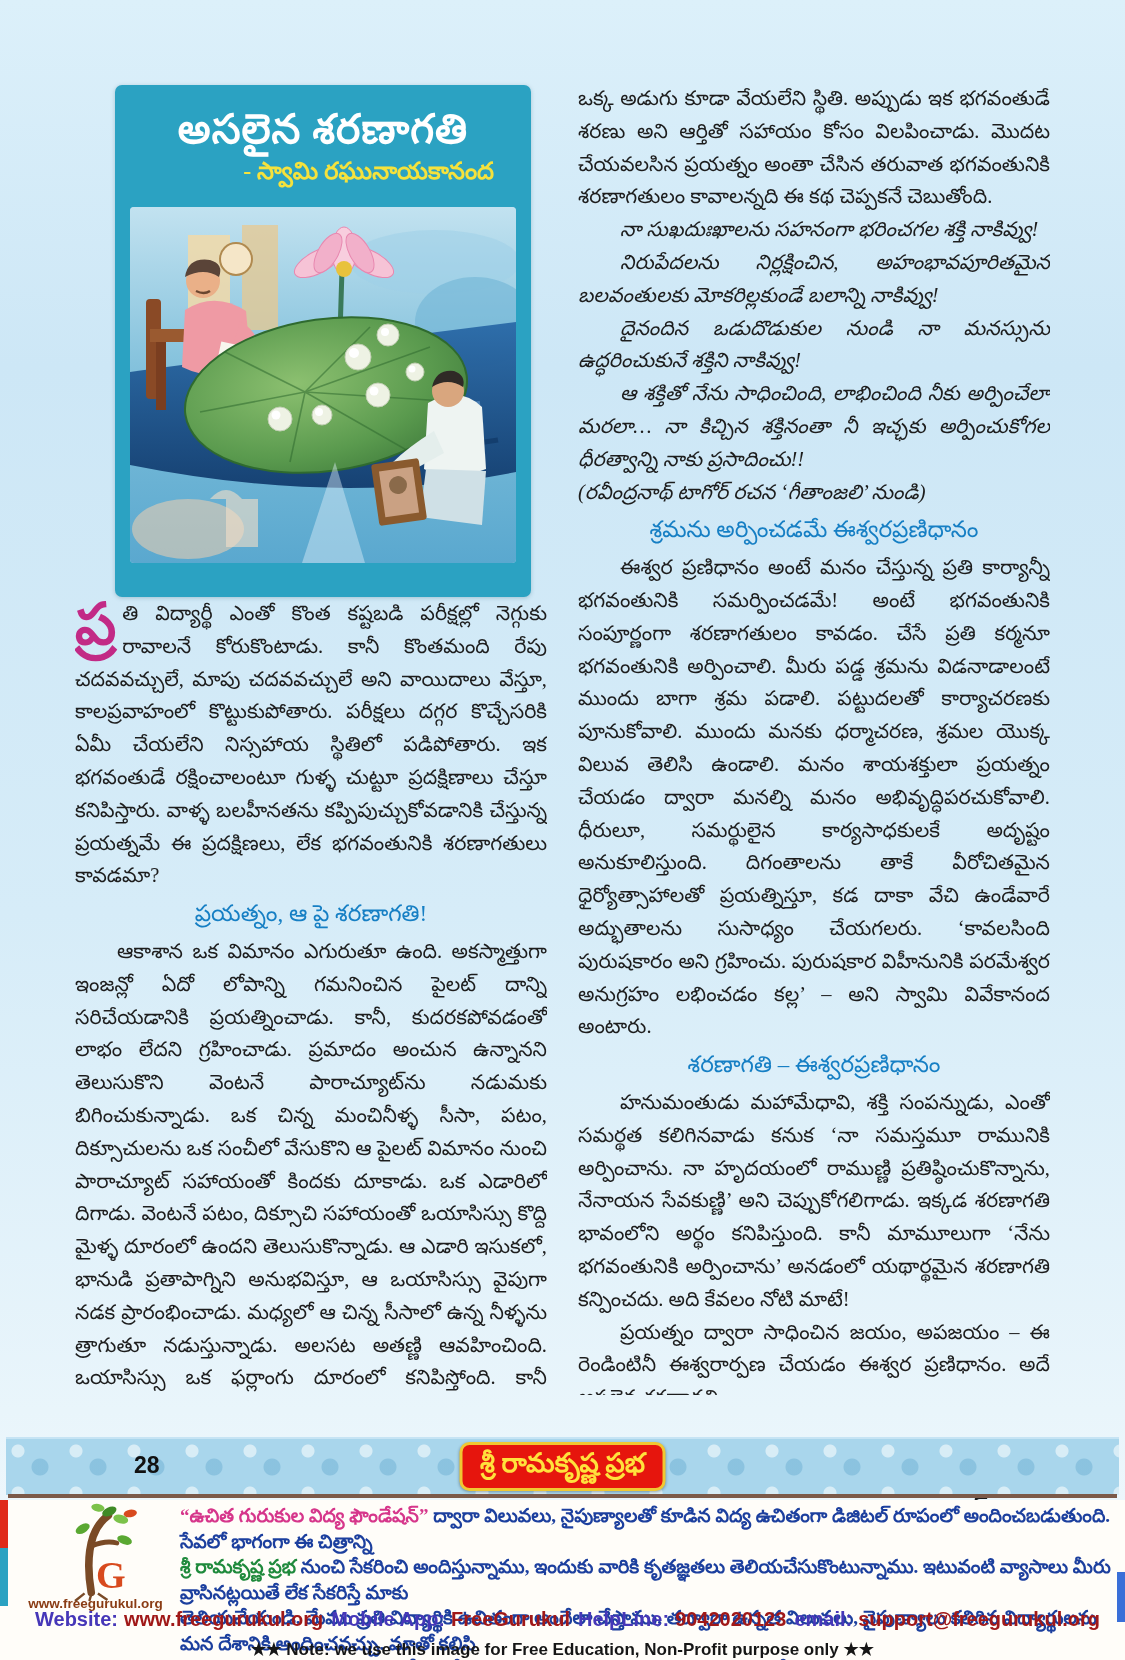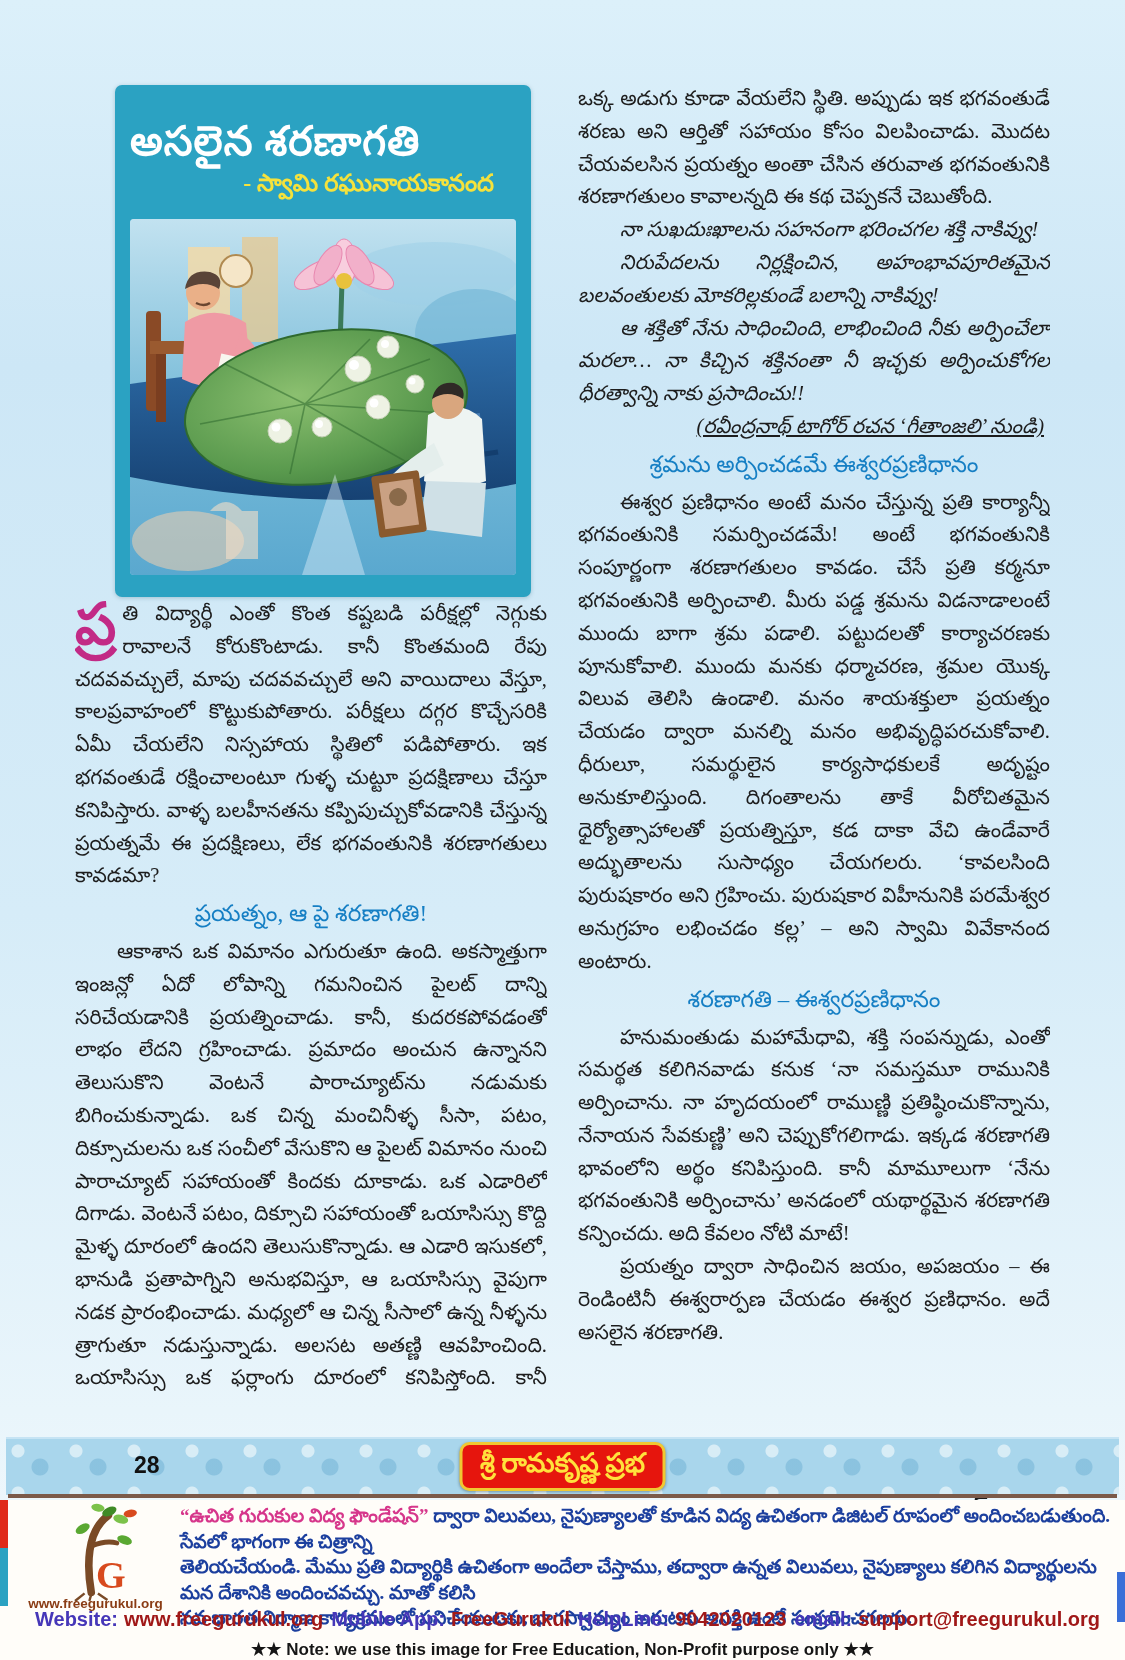--- a/index.html
+++ b/index.html
@@ -3,33 +3,33 @@
 <meta charset="utf-8">
 <style>
   html,body{margin:0;padding:0;}
   body{width:1125px;height:1660px;overflow:hidden;font-family:"Liberation Serif","DejaVu Serif",serif;}
   .page{position:relative;width:1125px;height:1660px;
     background:linear-gradient(180deg,#dcf0fa 0%,#cde7f6 22%,#d6ecf8 55%,#e9f5fb 85%,#f2fafd 100%);}
 
   
   .title-box{position:absolute;left:115px;top:85px;width:416px;height:512px;box-sizing:border-box;
     background:#2ba2c2;border-radius:7px;padding:14px 15px 15px;box-shadow:0 1px 4px rgba(20,80,100,.25);}
-  .article-title{margin:18px 0 4px;color:#ffffff;font-size:41px;font-weight:bold;text-align:left;letter-spacing:1px;line-height:1.2;}
+  .article-title{margin:6px 0 4px;color:#ffffff;font-size:41px;font-weight:bold;text-align:center;letter-spacing:1px;line-height:1.2;}
   .article-author{color:#f5e23c;font-size:24px;font-weight:bold;text-align:right;padding-right:22px;margin-bottom:16px;}
   .illustration{width:386px;height:356px;border-radius:4px;overflow:hidden;background:#9fd0e8;}
   .illustration svg{display:block;width:100%;height:100%;}
 
   
   .col{position:absolute;width:472px;color:#1d1d1d;font-size:20.5px;line-height:1.6;text-align:justify;overflow:hidden;}
   .col-left{left:75px;top:597px;height:798px;}
   .col-right{left:578px;top:82px;height:1313px;}
   .col p{margin:0;}
   .indent{text-indent:42px;}
   .quote-p{font-style:italic;text-indent:42px;}
-  .quote-source{font-style:italic;text-align:right;padding-right:6px;text-decoration:underline;}
+  .quote-source{font-style:italic;padding-right:6px;}
   .sub-heading{color:#167fc4;font-size:23px;font-weight:normal;text-align:center;margin:7px 0 6px;line-height:1.3;}
   .dropcap{float:left;color:#c22a86;font-size:58px;line-height:48px;font-weight:bold;padding:4px 6px 0 0;}
 
   
   .footer-bar{position:absolute;left:6px;right:6px;top:1437px;height:56px;
     background-color:#a9d6ec;
     background-image:radial-gradient(circle at 12px 12px,rgba(255,255,255,.55) 6px,transparent 7px),
                      radial-gradient(circle at 34px 28px,rgba(110,175,210,.5) 8px,transparent 9px);
     background-size:58px 42px;border-top:2px solid #c6e4f4;}
   .page-number{position:absolute;left:128px;top:13px;font-size:23px;font-weight:bold;color:#111;font-family:"Liberation Sans",sans-serif;}
@@ -156,20 +156,21 @@
   <section class="col col-left">
     <p class="body-p"><span class="dropcap">ప్ర</span><span>తి విద్యార్థీ ఎంతో కొంత కష్టబడి పరీక్షల్లో నెగ్గుకు రావాలనే కోరుకొంటాడు. కానీ కొంతమంది రేపు చదవవచ్చులే, మాపు చదవవచ్చులే అని వాయిదాలు వేస్తూ, కాలప్రవాహంలో కొట్టుకుపోతారు. పరీక్షలు దగ్గర కొచ్చేసరికి ఏమీ చేయలేని నిస్సహాయ స్థితిలో పడిపోతారు. ఇక భగవంతుడే రక్షించాలంటూ గుళ్ళ చుట్టూ ప్రదక్షిణాలు చేస్తూ కనిపిస్తారు. వాళ్ళ బలహీనతను కప్పిపుచ్చుకోవడానికి చేస్తున్న ప్రయత్నమే ఈ ప్రదక్షిణలు, లేక భగవంతునికి శరణాగతులు కావడమా?</span></p>
     <h2 class="sub-heading">ప్రయత్నం, ఆ పై శరణాగతి!</h2>
     <p class="body-p indent">ఆకాశాన ఒక విమానం ఎగురుతూ ఉంది. అకస్మాత్తుగా ఇంజన్లో ఏదో లోపాన్ని గమనించిన పైలట్ దాన్ని సరిచేయడానికి ప్రయత్నించాడు. కానీ, కుదరకపోవడంతో లాభం లేదని గ్రహించాడు. ప్రమాదం అంచున ఉన్నానని తెలుసుకొని వెంటనే పారాచ్యూట్‌ను నడుమకు బిగించుకున్నాడు. ఒక చిన్న మంచినీళ్ళ సీసా, పటం, దిక్సూచులను ఒక సంచీలో వేసుకొని ఆ పైలట్ విమానం నుంచి పారాచ్యూట్ సహాయంతో కిందకు దూకాడు. ఒక ఎడారిలో దిగాడు. వెంటనే పటం, దిక్సూచి సహాయంతో ఒయాసిస్సు కొద్ది మైళ్ళ దూరంలో ఉందని తెలుసుకొన్నాడు. ఆ ఎడారి ఇసుకలో, భానుడి ప్రతాపాగ్నిని అనుభవిస్తూ, ఆ ఒయాసిస్సు వైపుగా నడక ప్రారంభించాడు. మధ్యలో ఆ చిన్న సీసాలో ఉన్న నీళ్ళను త్రాగుతూ నడుస్తున్నాడు. అలసట అతణ్ణి ఆవహించింది. ఒయాసిస్సు ఒక ఫర్లాంగు దూరంలో కనిపిస్తోంది. కానీ నడవడానికి కావలసిన ఓపికా లేదు, దప్పిక తీర్చుకుందామంటే మంచి నీళ్ళూ నిండుకొన్నాయి.</p>
   </section>
 
   <section class="col col-right">
     <p class="body-p">ఒక్క అడుగు కూడా వేయలేని స్థితి. అప్పుడు ఇక భగవంతుడే శరణు అని ఆర్తితో సహాయం కోసం విలపించాడు. మొదట చేయవలసిన ప్రయత్నం అంతా చేసిన తరువాత భగవంతునికి శరణాగతులం కావాలన్నది ఈ కథ చెప్పకనే చెబుతోంది.</p>
     <p class="quote-p">నా సుఖదుఃఖాలను సహనంగా భరించగల శక్తి నాకివ్వు!</p>
     <p class="quote-p">నిరుపేదలను నిర్లక్షించిన, అహంభావపూరితమైన బలవంతులకు మోకరిల్లకుండే బలాన్ని నాకివ్వు!</p>
+    <p class="quote-p">దైనందిన ఒడుదొడుకుల నుండి నా మనస్సును ఉద్ధరించుకునే శక్తిని నాకివ్వు!</p>
     <p class="quote-p">ఆ శక్తితో నేను సాధించింది, లాభించింది నీకు అర్పించేలా మరలా… నా కిచ్చిన శక్తినంతా నీ ఇచ్ఛకు అర్పించుకోగల ధీరత్వాన్ని నాకు ప్రసాదించు!!</p>
     <p class="quote-source">(రవీంద్రనాథ్ టాగోర్ రచన ‘గీతాంజలి’ నుండి)</p>
     <h2 class="sub-heading">శ్రమను అర్పించడమే ఈశ్వరప్రణిధానం</h2>
     <p class="body-p indent">ఈశ్వర ప్రణిధానం అంటే మనం చేస్తున్న ప్రతి కార్యాన్నీ భగవంతునికి సమర్పించడమే! అంటే భగవంతునికి సంపూర్ణంగా శరణాగతులం కావడం. చేసే ప్రతి కర్మనూ భగవంతునికి అర్పించాలి. మీరు పడ్డ శ్రమను విడనాడాలంటే ముందు బాగా శ్రమ పడాలి. పట్టుదలతో కార్యాచరణకు పూనుకోవాలి. ముందు మనకు ధర్మాచరణ, శ్రమల యొక్క విలువ తెలిసి ఉండాలి. మనం శాయశక్తులా ప్రయత్నం చేయడం ద్వారా మనల్ని మనం అభివృద్ధిపరచుకోవాలి. ధీరులూ, సమర్థులైన కార్యసాధకులకే అదృష్టం అనుకూలిస్తుంది. దిగంతాలను తాకే వీరోచితమైన ధైర్యోత్సాహాలతో ప్రయత్నిస్తూ, కడ దాకా వేచి ఉండేవారే అద్భుతాలను సుసాధ్యం చేయగలరు. ‘కావలసింది పురుషకారం అని గ్రహించు. పురుషకార విహీనునికి పరమేశ్వర అనుగ్రహం లభించడం కల్ల’ – అని స్వామి వివేకానంద అంటారు.</p>
     <h2 class="sub-heading">శరణాగతి – ఈశ్వరప్రణిధానం</h2>
     <p class="body-p indent">హనుమంతుడు మహామేధావి, శక్తి సంపన్నుడు, ఎంతో సమర్థత కలిగినవాడు కనుక ‘నా సమస్తమూ రామునికి అర్పించాను. నా హృదయంలో రాముణ్ణి ప్రతిష్ఠించుకొన్నాను, నేనాయన సేవకుణ్ణి’ అని చెప్పుకోగలిగాడు. ఇక్కడ శరణాగతి భావంలోని అర్థం కనిపిస్తుంది. కానీ మామూలుగా ‘నేను భగవంతునికి అర్పించాను’ అనడంలో యథార్థమైన శరణాగతి కన్పించదు. అది కేవలం నోటి మాటే!</p>
     <p class="body-p indent"><span>ప్రయత్నం ద్వారా సాధించిన జయం, అపజయం – ఈ రెండింటినీ ఈశ్వరార్పణ చేయడం ఈశ్వర ప్రణిధానం. అదే అసలైన శరణాగతి.</span></p>
   </section>
 
   <footer class="footer-bar">
@@ -195,20 +196,21 @@
         <ellipse cx="36" cy="28" rx="8" ry="4.5" fill="#5aa832" transform="rotate(-30 36 28)"></ellipse>
         <ellipse cx="52" cy="6" rx="7" ry="4" fill="#7cc24a" transform="rotate(10 52 6)"></ellipse>
         <text x="50" y="90" font-size="40" font-weight="bold" fill="#d84a1e" font-family="Liberation Serif, serif">G</text>
         <path d="M38 96 L28 104 M45 97 L43 104 M52 96 L62 103" stroke="#7a4a26" stroke-width="2.5" fill="none"></path>
       </svg>
       <div class="logo-caption">www.freegurukul.org</div>
     </div>
 
     <div class="bottom-lines">
       <div><span class="seg-pink">“ఉచిత గురుకుల విద్య ఫౌండేషన్”</span><span class="seg-blue"> ద్వారా విలువలు, నైపుణ్యాలతో కూడిన విద్య ఉచితంగా డిజిటల్ రూపంలో అందించబడుతుంది. సేవలో భాగంగా ఈ చిత్రాన్ని</span></div>
+      <div><span class="seg-green">శ్రీ రామకృష్ణ ప్రభ</span><span class="seg-blue"> నుంచి సేకరించి అందిస్తున్నాము, ఇందుకు వారికి కృతజ్ఞతలు తెలియచేసుకొంటున్నాము. ఇటువంటి వ్యాసాలు మీరు వ్రాసినట్లయితే లేక సేకరిస్తే మాకు</span></div>
       <div class="seg-blue">తెలియచేయండి. మేము ప్రతి విద్యార్థికి ఉచితంగా అందేలా చేస్తాము, తద్వారా ఉన్నత విలువలు, నైపుణ్యాలు కలిగిన విద్యార్థులను మన దేశానికి అందించవచ్చు. మాతో కలిసి</div>
       <div class="seg-blue">నవ భారత నిర్మాణ కార్యక్రమంలో పనిచేయుటకు, భాగస్వామ్యం అగుటకు ఆసక్తి ఉంటే సంప్రదించగలరు.</div>
     </div>
 
     <div class="contacts">
       <span><span class="contact-label">Website:</span><span class="contact-value">www.freegurukul.org</span></span>
       <span><span class="contact-label">Mobile App:</span><span class="contact-value">FreeGurukul</span></span>
       <span><span class="contact-label">HelpLine:</span><span class="contact-value">9042020123</span></span>
       <span><span class="contact-label">email:</span><span class="contact-value">support@freegurukul.org</span></span>
     </div>

